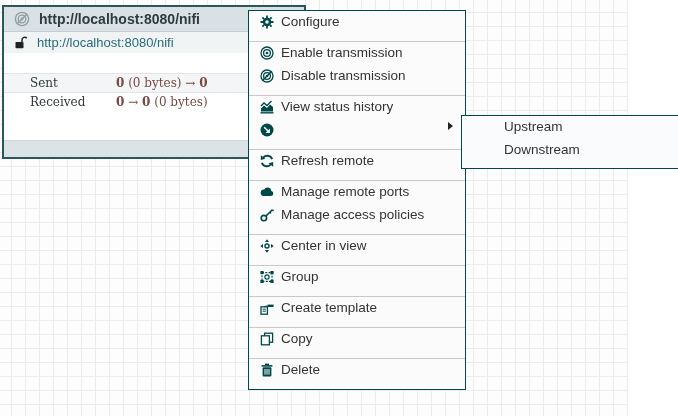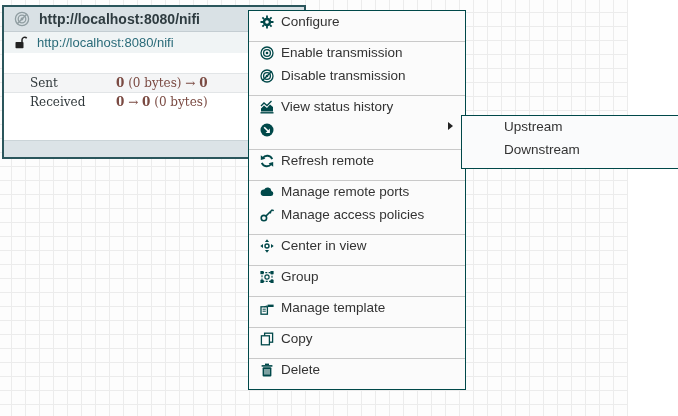--- a/index.html
+++ b/index.html
@@ -220,21 +220,21 @@
     <div class="mi">
       <span class="mic">
         <svg width="14" height="14" viewBox="0 0 14 14">
           <rect x="1" y="5.8" width="6.4" height="7.4" fill="none" stroke="#004849" stroke-width="1.3"></rect>
           <line x1="2.6" y1="8.2" x2="5.8" y2="8.2" stroke="#004849" stroke-width="1"></line>
           <line x1="2.6" y1="10.2" x2="5.8" y2="10.2" stroke="#004849" stroke-width="1"></line>
           <rect x="7.6" y="3.6" width="6" height="2.4" fill="#004849"></rect>
           <line x1="7.4" y1="4.8" x2="4.2" y2="5.8" stroke="#004849" stroke-width="1"></line>
         </svg>
       </span>
-      <span class="mil">Manage template</span>
+      <span class="mil">Create template</span>
     </div>
 
     <div class="sep"></div>
 
     <div class="mi">
       <span class="mic">
         <svg width="14" height="14" viewBox="0 0 14 14">
           <rect x="4.6" y="1.2" width="8" height="9" fill="none" stroke="#004849" stroke-width="1.3"></rect>
           <rect x="1.4" y="3.8" width="8" height="9" fill="#fbfbfb" stroke="#004849" stroke-width="1.3"></rect>
         </svg>

